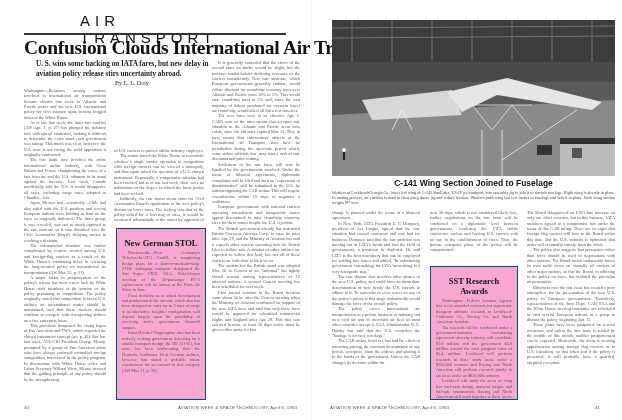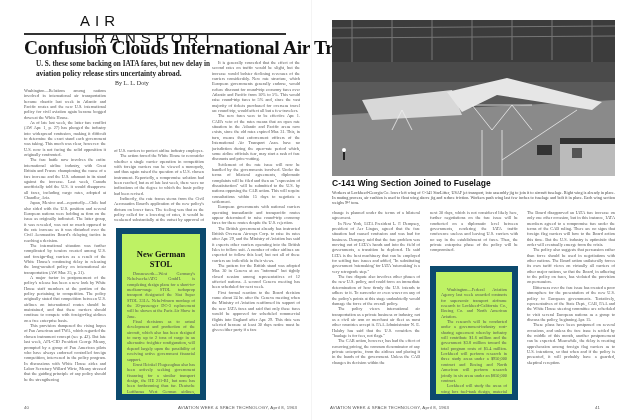--- a/index.html
+++ b/index.html
@@ -11,40 +11,40 @@
   .rule { position:absolute; left:24px; width:262px; height:2px; background:#333; top:33px; }
   .headline { position:absolute; left:24px; top:37px; width:270px;
     font-family:"Liberation Serif", serif; font-weight:bold; font-size:19.5px; color:#111; letter-spacing:-0.3px; white-space:nowrap; }
   .deck { position:absolute; left:36px; top:60px; width:175px; font-weight:bold; font-size:7.2px; line-height:9.5px; color:#222; }
   .byline { position:absolute; left:115px; top:80px; font-size:6px; color:#333; }
 
   .col { position:absolute; font-size:4.3px; line-height:5.35px; color:#555; text-align:justify; overflow:hidden; }
   .col p { text-indent:6px; margin-bottom:0; }
   .col p.first { text-indent:0; }
 
-  .sidebar-box { position:absolute; border:6px solid #0c4a6e; padding:15px 5px; background:#bef264; overflow:hidden; }
+  .sidebar-box { position:absolute; border:1px solid #0c4a6e; padding:9px 5px; background:#f9a8d4; overflow:hidden; }
   .sidebar-title { font-weight:bold; font-size:8.5px; text-align:center; color:#111; margin-bottom:2px; }
   .sidebar-body { font-size:4.3px; line-height:5.35px; color:#555; text-align:justify; }
   .sidebar-body p { text-indent:6px; }
 
   .photo { position:absolute; left:332px; top:20px; width:283px; height:156px; overflow:hidden; background:#666; }
-  .caption-title { position:absolute; left:332px; top:178px; width:283px; text-align:left;
+  .caption-title { position:absolute; left:332px; top:178px; width:283px; text-align:center;
     font-family:"Liberation Sans", sans-serif; font-weight:bold; font-size:8.5px; color:#111; }
   .caption { position:absolute; left:332px; top:190px; width:283px; font-size:4.2px; line-height:5.2px; color:#444; text-align:justify; }
 
   .folio { position:absolute; top:405px; font-family:"Liberation Sans", sans-serif; font-size:4.3px; color:#555; letter-spacing:0.2px; }
   .gutter { position:absolute; left:311px; top:0; width:1px; height:420px; background:#f4f4f4; }
 </style>
 </head>
 <body>
 
 <div class="section-head">AIR TRANSPORT</div>
 <div class="rule"></div>
 <div class="headline">Confusion Clouds International Air Travel</div>
-<div class="deck">U. S. these some backing on IATA fares, but new delay in aviation policy release stirs uncertainty abroad.</div>
+<div class="deck">U. S. wins some backing on IATA fares, but new delay in aviation policy release stirs uncertainty abroad.</div>
 <div class="byline">By L. L. Doty</div>
 
 <div class="col" style="left:24px; top:88px; width:82px; height:312px;">
     <p class="first">Washington—Relations among nations involved in international air transportation became chaotic last week in Atlantic and Pacific routes and the new U.S. international policy for civil aviation again became bogged down at the White House.</p>
     <p>As of late last week, the latter fare conflict (AW Apr. 1, p. 27) has plunged the industry into widespread confusion, making it difficult to determine the exact stand each government was taking. This much was clear, however: the U.S. now is not facing the solid opposition it originally confronted.</p>
     <p>The fare battle now involves the entire international airline industry, with Great Britain and France championing the cause of a fare increase and the U.S. adamant in its stand against the increase. Last week, Canada unofficially told the U.S. it would disapprove all fares, including cargo rates, adopted at Chandler, Ariz.</p>
     <p>Japan, Mexico and—reportedly—Chile had also sided with the U.S. position and several European nations were holding as firm on the issue as originally indicated. The latter group, it was revealed, was not so much opposed to the rate increase as it was disturbed over the Civil Aeronautics Board's delaying tactics in reaching a decision.</p>
     <p>The international situation was further complicated by tension created among U.S. and foreign-flag carriers as a result of the White House's continuing delay in releasing the long-awaited policy on international air transportation (AW Mar. 25, p. 31).</p>
     <p>A major factor in postponement of the policy's release has been a new look by White House staff members at the portion of the policy pertaining to competition. The policy originally stated that competition between U.S. airlines on international routes should be maintained, and that these carriers should continue to compete with foreign-flag airlines on a free enterprise basis.</p>
     <p>This provision dampened the rising hopes of Pan American and TWA, which regarded the chosen instrument concept (see p. 42). But late last week, AFL-CIO President George Meany, prompted by a group of Pan American pilots who have always endorsed controlled foreign competition, intervened in the policy program. In discussions with White House aides and Labor Secretary Willard Wirtz, Meany stressed that the guiding principle of any policy should be the strengthening</p>
@@ -124,20 +124,21 @@
     <p class="first">next 30 days, which is not considered likely here, further negotiations on the fare issue will be conducted on a diplomatic level between governments, rendering the IATA traffic conference useless and leaving U.S. carriers with no say in the establishment of fares. Thus, the private enterprise phase of the policy will be compromised.</p>
   </div>
 <div class="col" style="left:527px; top:210px; width:88px; height:190px;">
     <p class="first">The Board disapproved an IATA fare increase on only one other occasion, but in this instance, IATA members agreed to a compromise fare under the terms of the CAB ruling. There are no signs that foreign flag carriers will bow to the Board action this time. But the U.S. industry is optimistic that order will eventually emerge from the crisis.</p>
     <p>The policy also suggests that persuasion rather than force should be used in negotiations with other nations. The Board action unilaterally forces its own tariff views on virtually all carriers of other major nations, so that the Board, in adhering to the policy on fares, has violated the provision on persuasion.</p>
     <p>Bitterness over the fare issue has created a poor atmosphere for the presentation of the new U.S. policy to European governments. Tentatively, representatives of the State Dept., CAB, FAA and the White House steering committee are scheduled to visit several European nations as a group to discuss the policy, beginning Apr. 15.</p>
     <p>These plans have been postponed on several occasions, and unless the fare issue is settled by the middle of this month, another postponement can be expected. Meanwhile, the delay is creating apprehension among foreign flag carriers as to U.S. intentions, so that when and if the policy is presented, it will probably have a guarded, skeptical reception.</p>
   </div>
 
 <div class="sidebar-box" style="left:430px; top:266px; width:88px; height:134px;">
+  <div class="sidebar-title">SST Research Awards</div>
   <div class="sidebar-body">
       <p>Washington—Federal Aviation Agency last week awarded contracts for supersonic transport airframe research to Lockheed-California Co., Boeing Co. and North American Aviation.</p>
       <p>The research will be conducted under a government-industry cost-sharing agreement whereby industry will contribute $1.6 million and the government $3.8 million toward the total program costs of $5.4 million. Lockheed will perform research in three study areas under a $950,000 contract and Boeing and North American will perform research jointly in six areas under an $850,000 contract.</p>
       <p>Lockheed will study the areas of wing box fuel-tank design, material fatigue and fail-safe construction. Boeing and North American will work together in these areas: variable sweep wing pivots, material sheet fracture toughness, material thick section fracture toughness, fusion welding, loading and maneuver loads.</p>
     </div>
 </div>
 
 <div class="folio" style="left:24px;">40</div>
 <div class="folio" style="left:178px;">AVIATION WEEK &amp; SPACE TECHNOLOGY, April 8, 1963</div>
 <div class="folio" style="left:330px;">AVIATION WEEK &amp; SPACE TECHNOLOGY, April 8, 1963</div>

